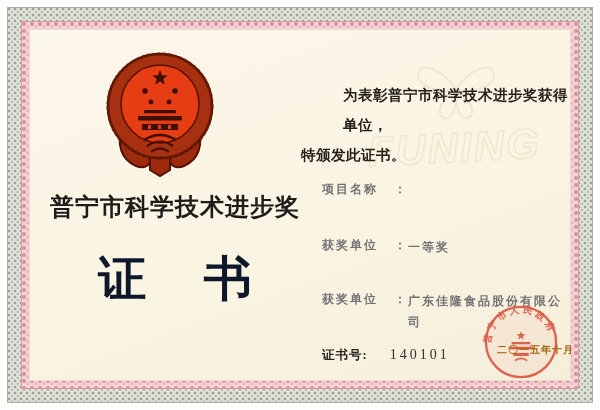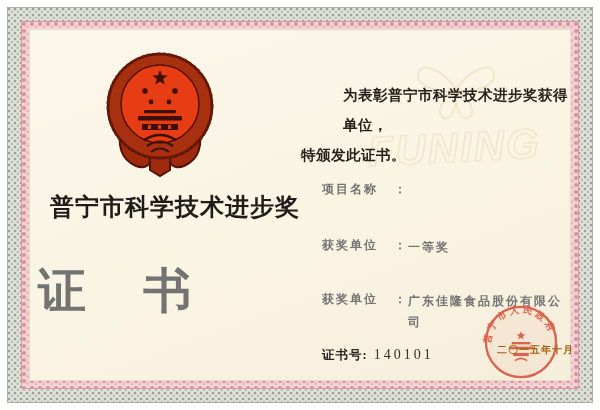--- a/index.html
+++ b/index.html
@@ -36,23 +36,23 @@
   
   .watermark{position:absolute;left:348px;top:52px;width:215px;height:130px;opacity:.5;}
   
   .emblem{position:absolute;left:104px;top:50px;width:112px;height:128px;}
   .award-title{
     position:absolute;left:38px;top:191px;width:274px;
     text-align:center;font-size:24px;font-weight:bold;letter-spacing:1px;
     color:#1e1b18;
   }
   .cert-title{
-    position:absolute;left:38px;top:259px;width:274px;
-    text-align:left;font-size:48px;font-weight:bold;word-spacing:44px;
-    color:#737373;
+    position:absolute;left:38px;top:247px;width:274px;
+    text-align:center;font-size:48px;font-weight:bold;word-spacing:44px;
+    color:#0f172a;
   }
   
   .commendation{
     position:absolute;left:301px;top:80px;width:274px;
     font-family:"Liberation Serif","DejaVu Serif",serif;
     font-weight:bold;font-size:14.5px;line-height:30px;color:#241f19;
     letter-spacing:.5px;
   }
   .commendation .line1{padding-left:42px;}
   .field{
@@ -64,21 +64,21 @@
   .field .colon{flex:0 0 16px;text-align:center;}
   .field .val{width:182px;line-height:21px;letter-spacing:2px;}
   .field-1{top:181px;}
   .field-2{top:237px;}
   .field-3{top:291px;}
   .certno{
     position:absolute;left:322px;top:347px;display:flex;align-items:baseline;
     font-family:"Liberation Serif","DejaVu Serif",serif;color:#2a2722;
   }
   .certno .lbl{font-size:12.5px;font-weight:bold;letter-spacing:1px;}
-  .certno .num{font-size:14px;margin-left:6px;letter-spacing:3px;color:#35322c;}
+  .certno .num{font-size:14px;margin-left:22px;letter-spacing:3px;color:#35322c;}
   .issue-date{
     position:absolute;left:462px;top:343px;width:112px;z-index:5;
     font-family:"Liberation Serif","DejaVu Serif",serif;
     font-weight:bold;font-size:10px;letter-spacing:1px;color:#a16207;
     text-align:right;
   }
   .seal{position:absolute;left:482px;top:303px;width:78px;height:78px;z-index:4;opacity:.88;}
 </style>
 </head>
 <body>

